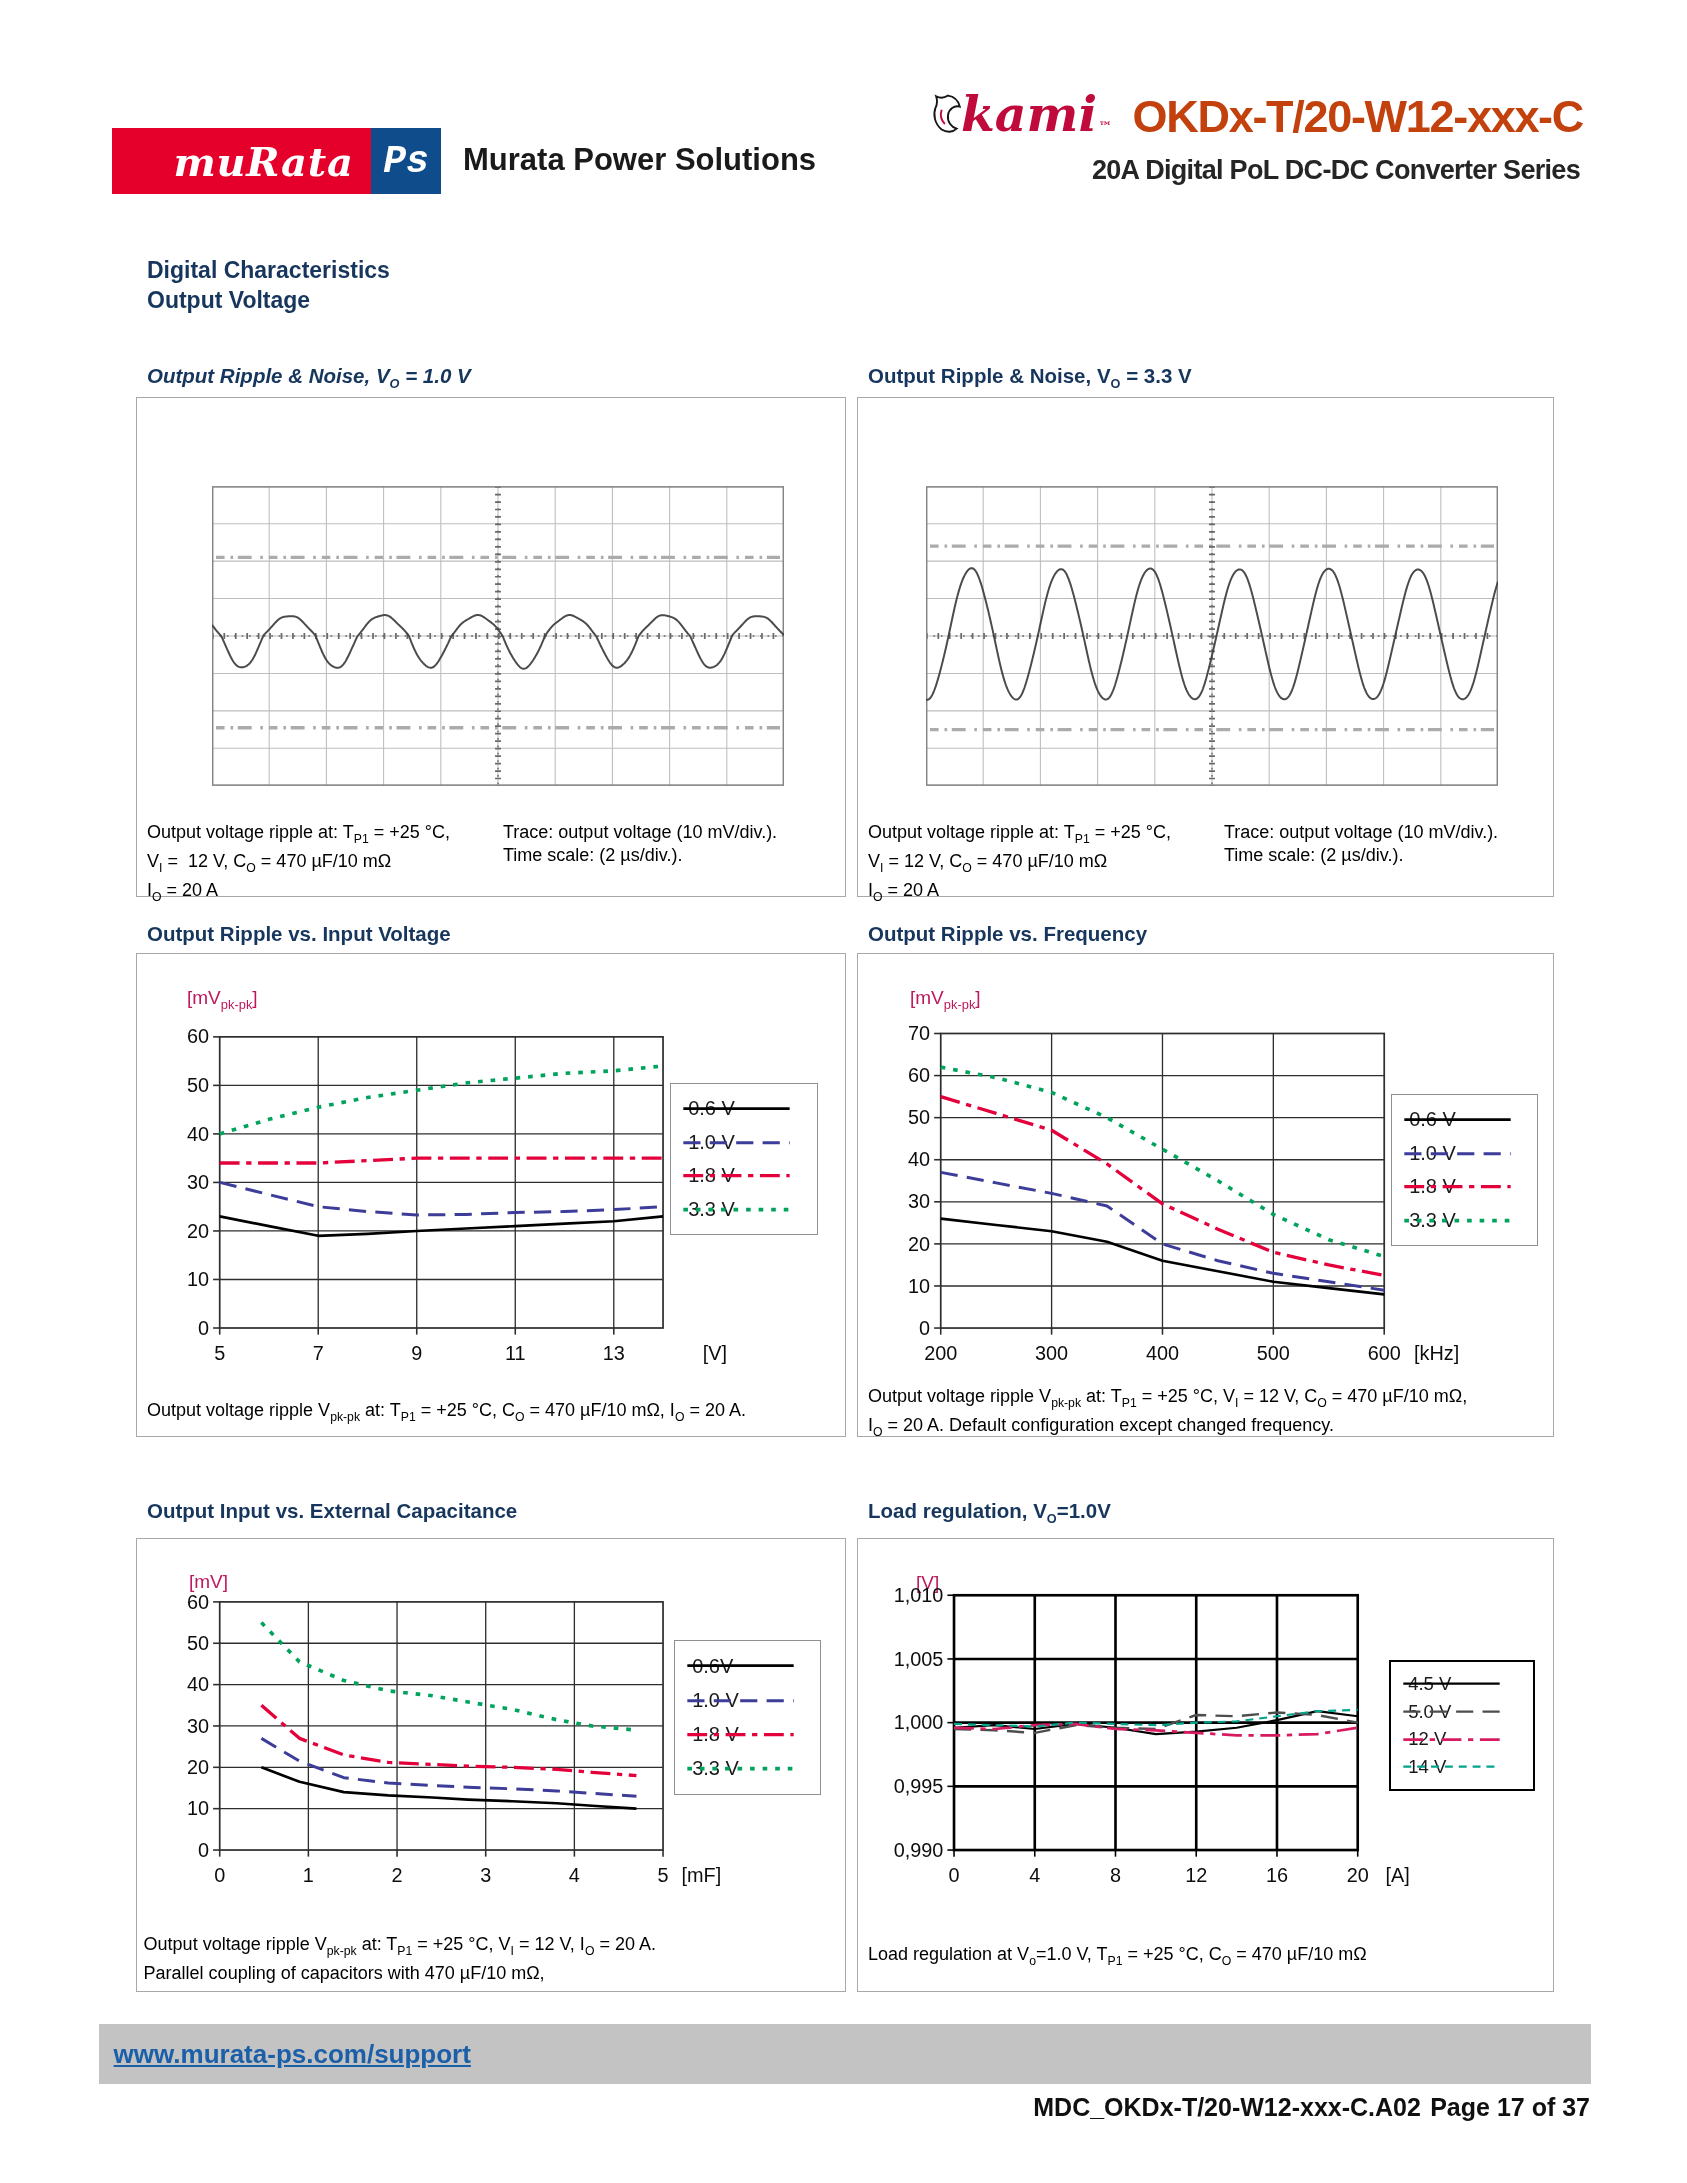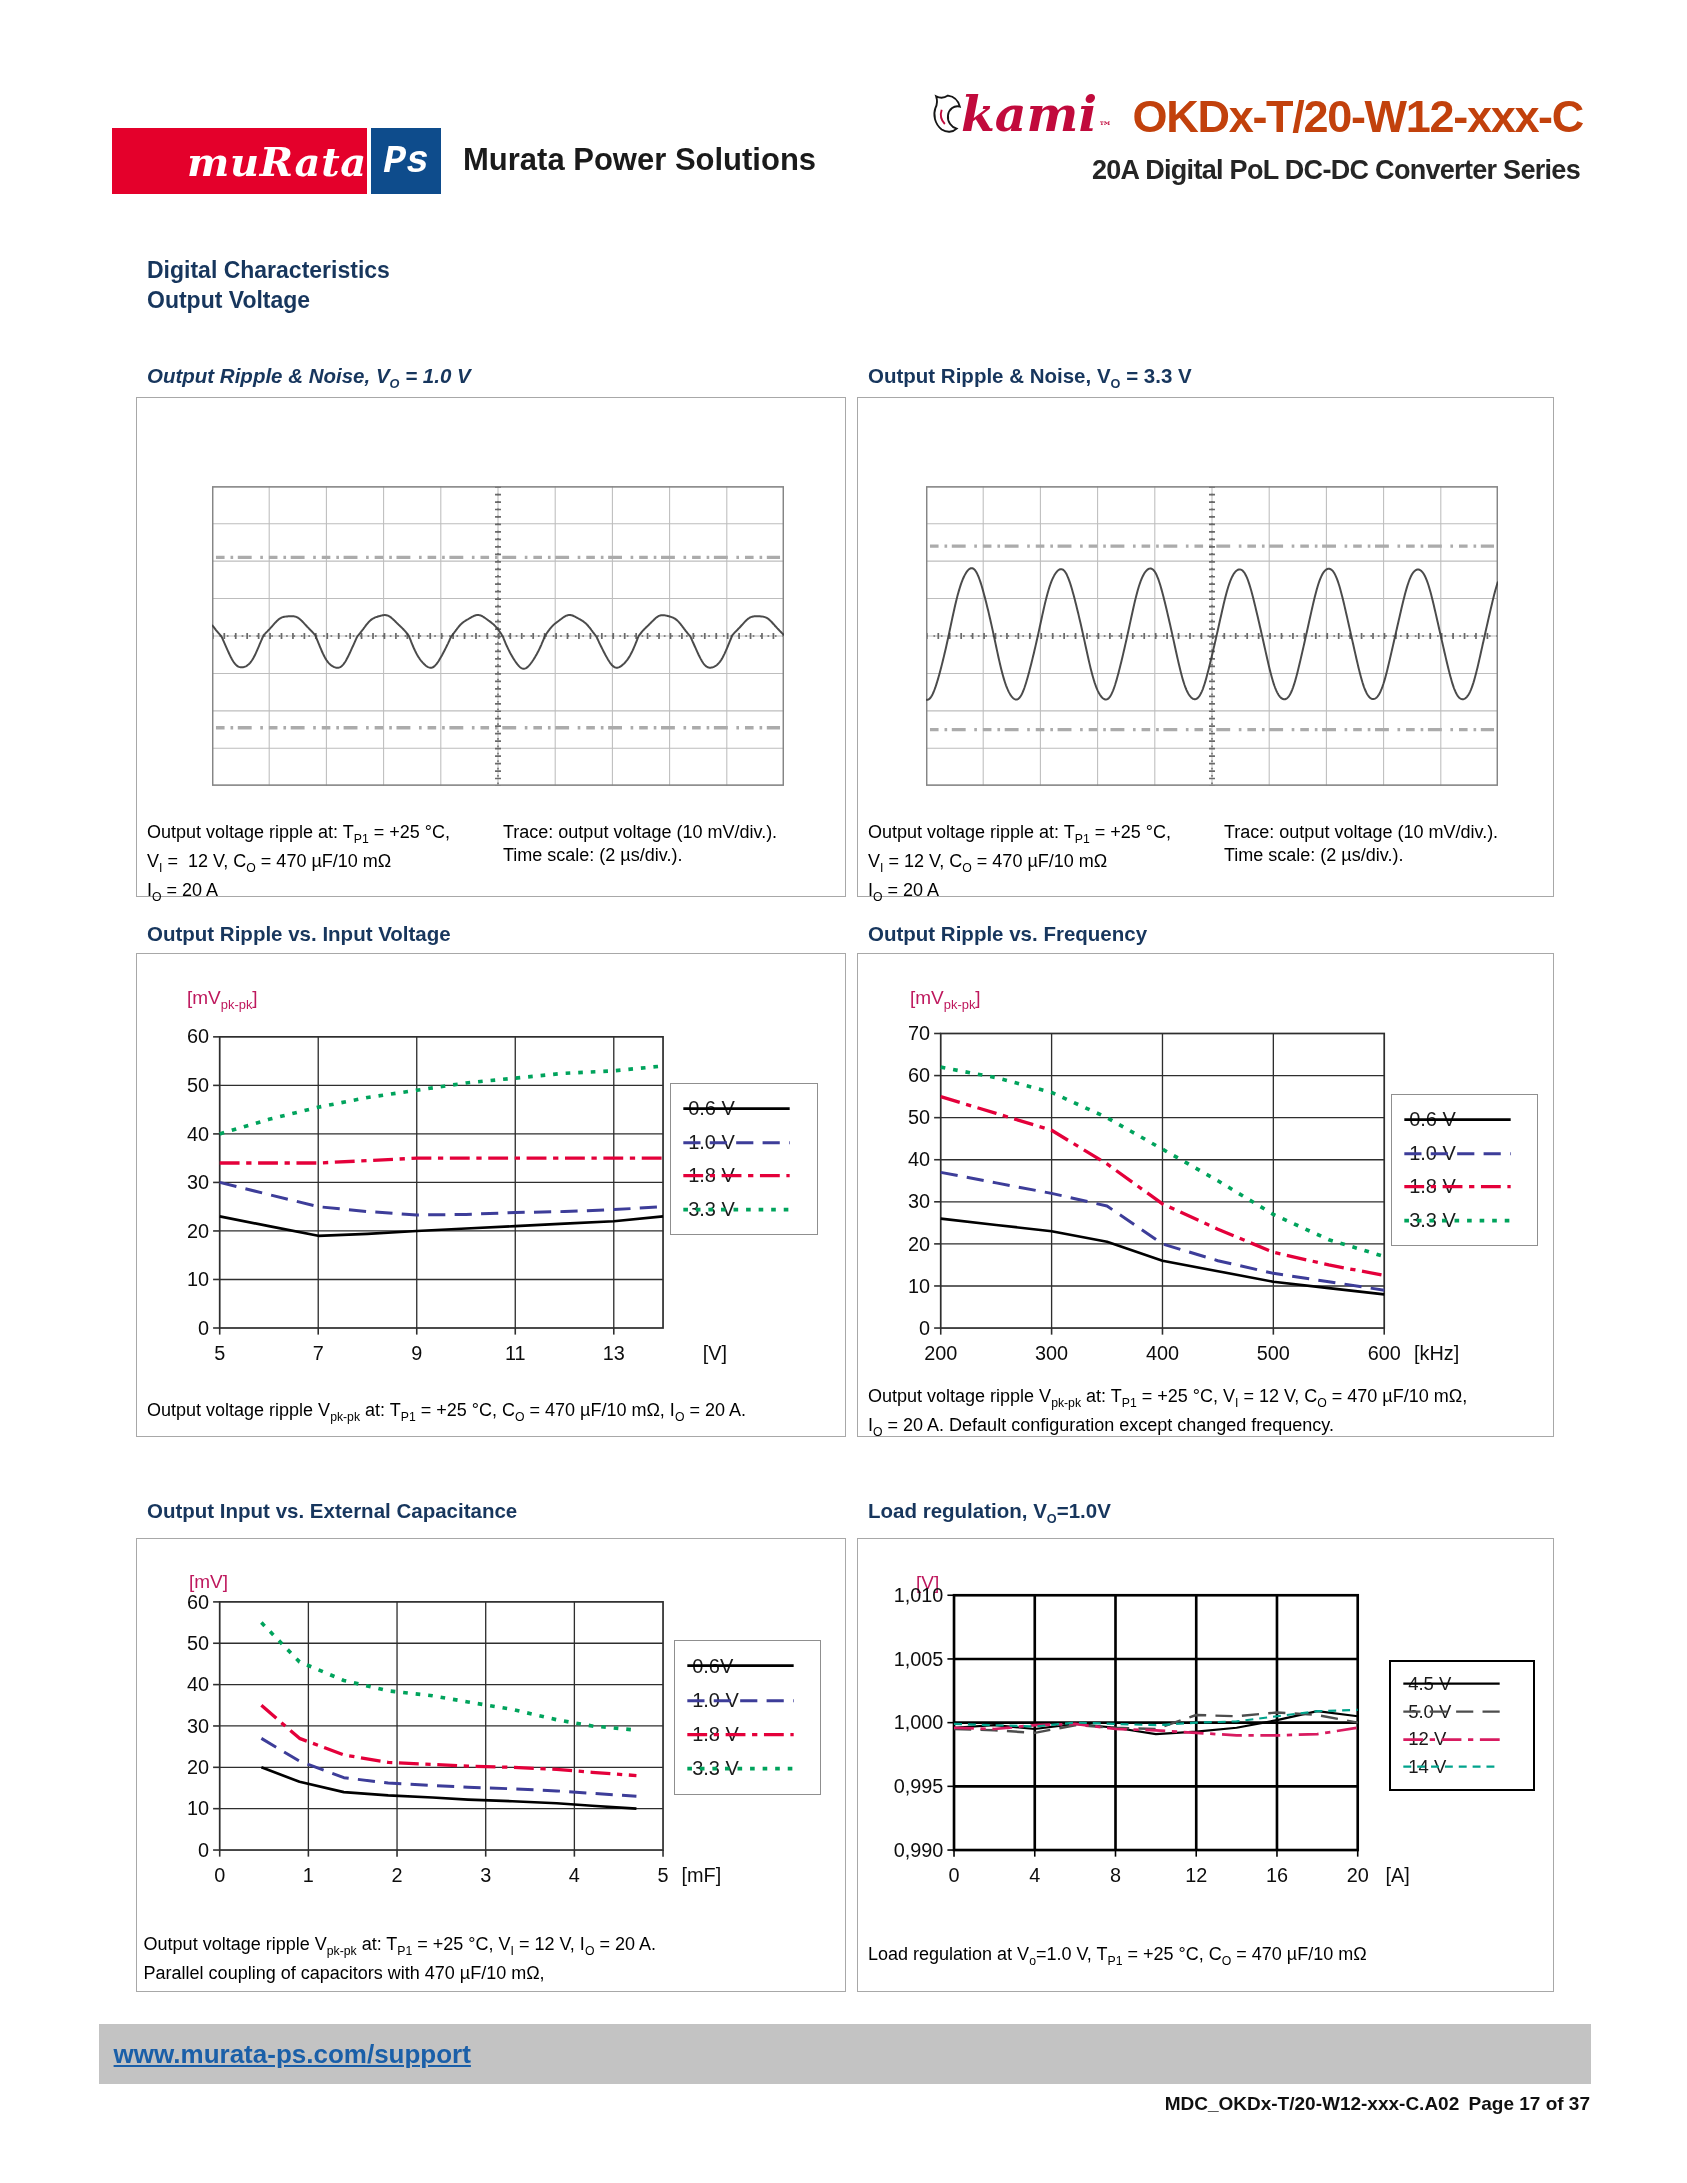--- a/index.html
+++ b/index.html
@@ -1,21 +1,21 @@
 <!DOCTYPE html>
 <html style="font-size:10.6px"><head>
 <meta charset="utf-8">
 <style>
   html,body{margin:0;padding:0;background:#ffffff;}
   .page{position:relative;width:1687px;height:2183px;background:#fff;
         font-family:"Liberation Sans",sans-serif;color:#111;overflow:hidden;}
 
   
   .logo-red{position:absolute;left:112px;top:128px;width:255px;height:66px;background:#e4002b;
-            display:flex;align-items:center;justify-content:flex-end;}
+            display:flex;align-items:center;justify-content:center;padding-left:24px;}
   .logo-red span{font-family:"DejaVu Serif",serif;font-style:italic;font-weight:bold;
                  color:#fff;font-size:40px;letter-spacing:0.7px;}
   .logo-blue{position:absolute;left:371px;top:128px;width:70px;height:66px;background:#0e4c8c;
              display:flex;align-items:center;justify-content:center;}
   .logo-blue span{font-family:Liberation Mono, monospace;font-style:italic;font-weight:bold;
                   color:#fff;font-size:38px;}
   .brand{position:absolute;left:463px;top:142px;font-size:31px;font-weight:bold;color:#1a1a1a;}
   .prod-row{position:absolute;top:85px;right:104px;display:flex;align-items:flex-end;gap:21px;}
   .okami{font-family:"DejaVu Serif",serif;font-style:italic;font-weight:bold;
          color:#c10a3c;font-size:49px;display:flex;align-items:baseline;}
@@ -69,21 +69,21 @@
   #legend-freq{left:533px;top:140px;width:147px;height:152px;}
   #legend-cext{left:537px;top:101px;width:147px;height:155px;}
   #legend-load{left:531px;top:121px;width:146px;height:131px;border:2.6px solid #000;}
   #legend-load .lg-row span{font-size:18.5px;}
 
   
   .footer-bar{position:absolute;left:99px;top:2024px;width:1492px;height:60px;background:#c3c3c3;
               display:flex;align-items:center;}
   .footer-link{margin-left:14.6px;font-size:26px;font-weight:bold;color:#1a5fa8;
                text-decoration:underline;cursor:pointer;}
-  .doc-line{position:absolute;right:97px;top:2093px;font-size:19px;color:#101010;white-space:nowrap;}
+  .doc-line{position:absolute;right:97px;top:2093px;font-size:25px;color:#101010;white-space:nowrap;}
   .doc-id{font-weight:bold;}
   .doc-page{font-weight:bold;margin-left:9.3px;}
 </style>
 </head>
 <body>
 
 <div class="page">
 
   <div class="logo-red">
     <span>muRata</span>

